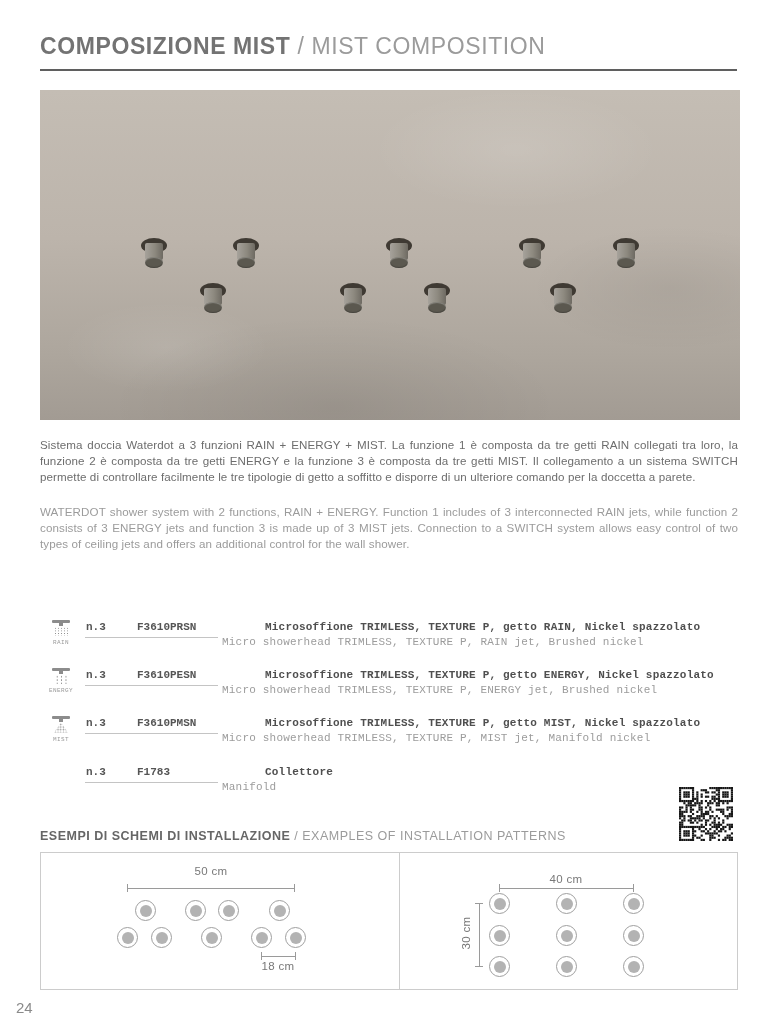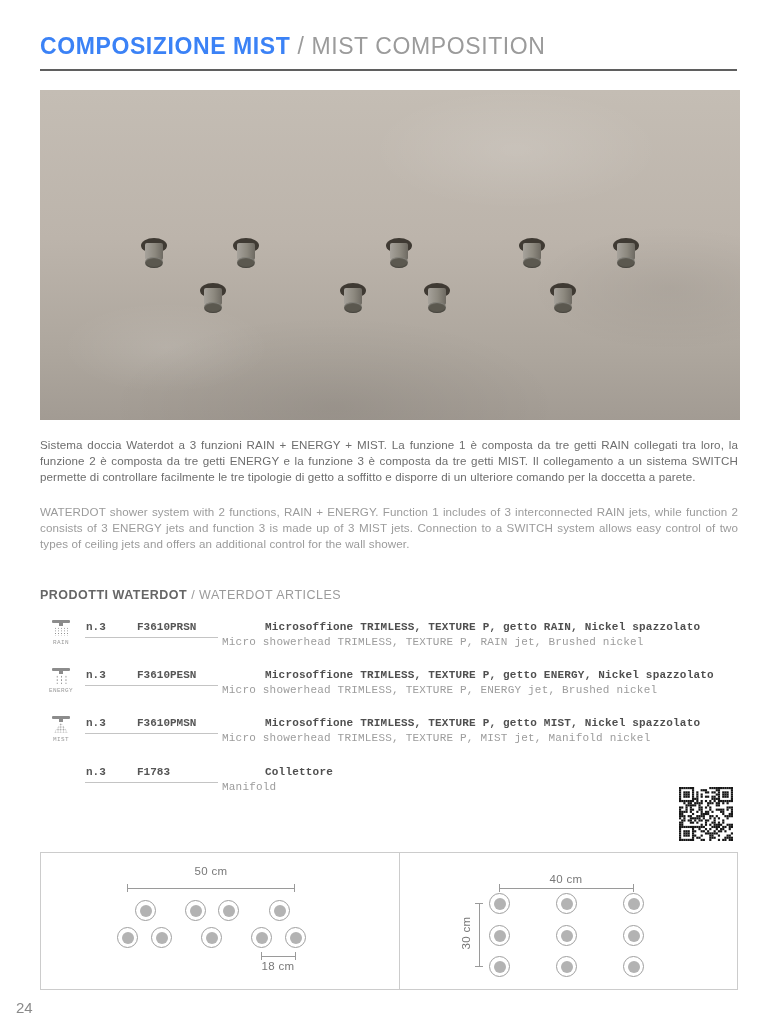--- a/index.html
+++ b/index.html
@@ -5,21 +5,21 @@
   * { margin:0; padding:0; box-sizing:border-box; }
   html,body { background:#e8e8e8; }
   .page {
     position:relative; width:775px; height:1033px; margin:0 auto;
     background:#ffffff; overflow:hidden;
     font-family:"Liberation Sans", sans-serif; color:#6d6d6d;
   }
   
   .title-block { position:absolute; left:40px; top:33px; width:697px;
     font-size:23px; letter-spacing:0.6px; white-space:nowrap; }
-  .title-it { font-weight:700; color:#3b82f6; }
+  .title-it { font-weight:700; color:#737373; }
   .title-sep { font-weight:300; color:#9b9b9b; }
   .title-en { font-weight:300; color:#9b9b9b; }
   .title-rule { position:absolute; left:40px; top:69px; width:697px; height:2px; background:#5f5f5f; }
 
   
   .photo { position:absolute; left:40px; top:90px; width:700px; height:330px; overflow:hidden;
     background:
       radial-gradient(160px 70px at 18% 78%, rgba(255,255,255,.10), transparent 65%),
       radial-gradient(240px 100px at 68% 18%, rgba(255,255,255,.12), transparent 60%),
       radial-gradient(320px 130px at 42% 96%, rgba(0,0,0,.07), transparent 70%),
@@ -137,23 +137,20 @@
     <div class="jet" style="left:510px; top:193px;">
         <div class="hole"></div>
         <div class="body"></div>
         <div class="face"></div>
       </div>
   </div>
 
   <div class="para para-it">Sistema doccia Waterdot a 3 funzioni RAIN + ENERGY + MIST. La funzione 1 è composta da tre getti RAIN collegati tra loro, la funzione 2 è composta da tre getti ENERGY e la funzione 3 è composta da tre getti MIST. Il collegamento a un sistema SWITCH permette di controllare facilmente le tre tipologie di getto a soffitto e disporre di un ulteriore comando per la doccetta a parete.</div>
   <div class="para para-en">WATERDOT shower system with 2 functions, RAIN + ENERGY. Function 1 includes of 3 interconnected RAIN jets, while function 2 consists of 3 ENERGY jets and function 3 is made up of  3 MIST jets. Connection to a SWITCH system allows easy control of two types of ceiling jets and offers an additional control for the wall shower.</div>
 
-  <div class="sec-heading" style="top:588px;">
-    <span class="sec-it">PRODOTTI WATERDOT</span><span class="sec-sep"> / </span><span class="sec-en">WATERDOT ARTICLES</span>
-  </div>
 
   <div class="prod-row" style="top:620px;">
     <div class="prod-icon">
       <div class="arm"></div>
         <div class="stem"></div>
         <div class="spray spray-rain"></div>
       <span class="icon-label">RAIN</span>
     </div>
     <span class="prod-qty">n.3</span>
     <span class="prod-code">F3610PRSN</span>
@@ -515,20 +512,23 @@
         <rect x="21.60" y="51.84" width="2.16" height="2.16" fill="#161616"></rect>
         <rect x="23.76" y="51.84" width="2.16" height="2.16" fill="#161616"></rect>
         <rect x="30.24" y="51.84" width="2.16" height="2.16" fill="#161616"></rect>
         <rect x="38.88" y="51.84" width="2.16" height="2.16" fill="#161616"></rect>
         <rect x="43.20" y="51.84" width="2.16" height="2.16" fill="#161616"></rect>
         <rect x="45.36" y="51.84" width="2.16" height="2.16" fill="#161616"></rect>
         <rect x="49.68" y="51.84" width="2.16" height="2.16" fill="#161616"></rect>
         <rect x="51.84" y="51.84" width="2.16" height="2.16" fill="#161616"></rect>
       </svg></div>
 
+  <div class="sec-heading" style="top:829px;">
+    <span class="sec-it">ESEMPI DI SCHEMI DI INSTALLAZIONE</span><span class="sec-sep"> / </span><span class="sec-en">EXAMPLES OF INSTALLATION PATTERNS</span>
+  </div>
 
   <div class="diag-box diag-left">
     <div class="dim-label" style="left:86px; top:12px; width:168px;">50 cm</div>
     <div class="dim-line-h" style="left:86px; top:35px; width:168px;"></div>
     <div class="tick-v" style="left:86px; top:31px;"></div>
     <div class="tick-v" style="left:253px; top:31px;"></div>
 
     <div class="dot" style="left:94px; top:47px;"></div>
     <div class="dot" style="left:144px; top:47px;"></div>
     <div class="dot" style="left:177px; top:47px;"></div>

